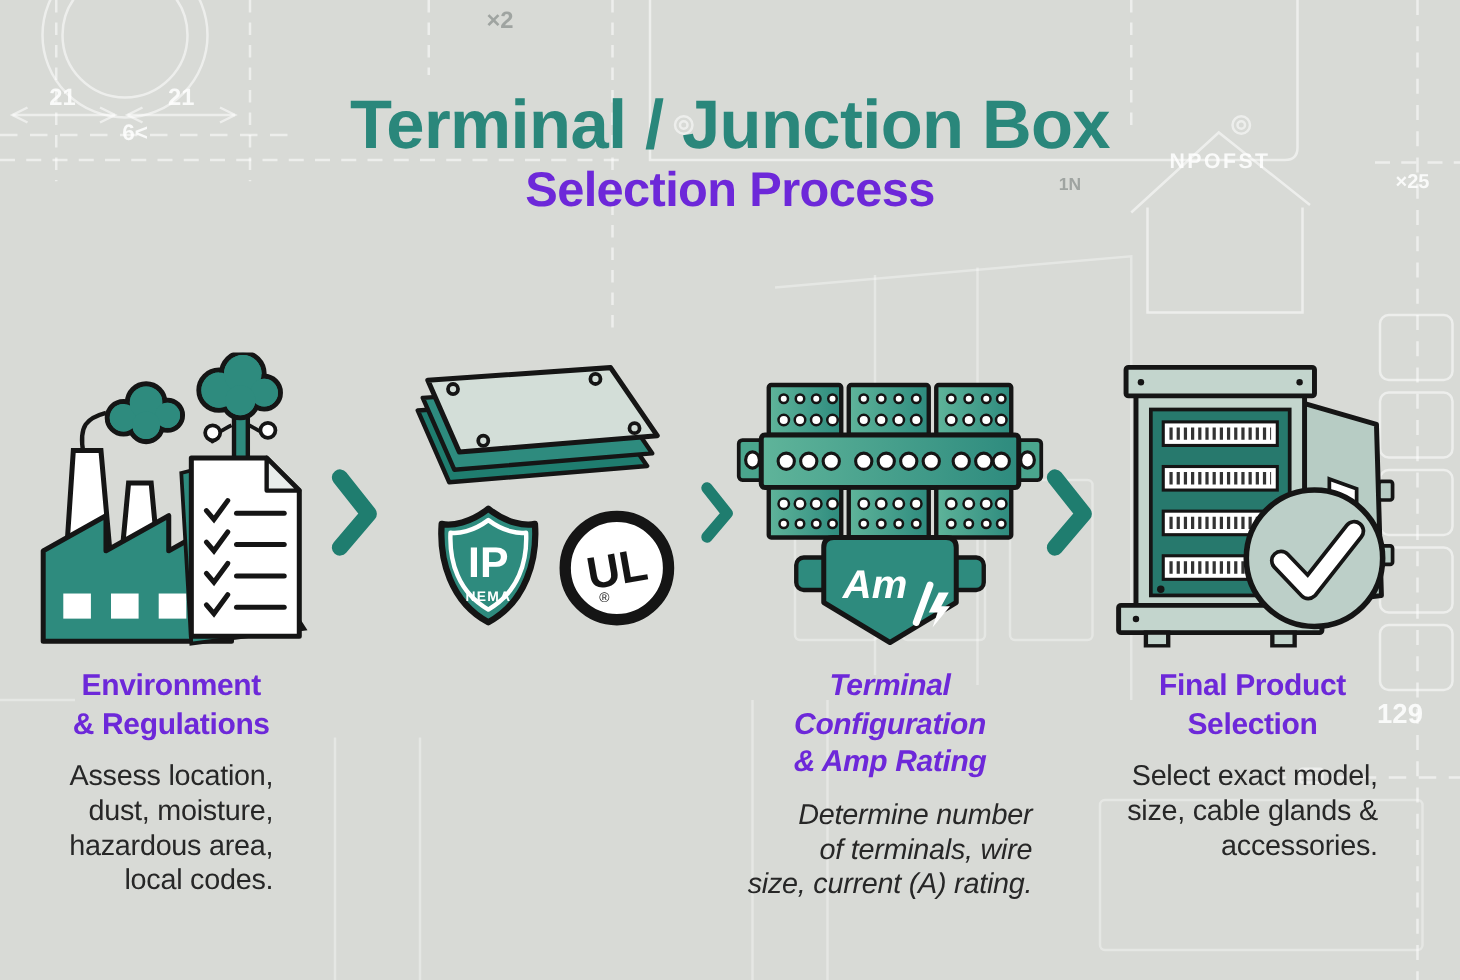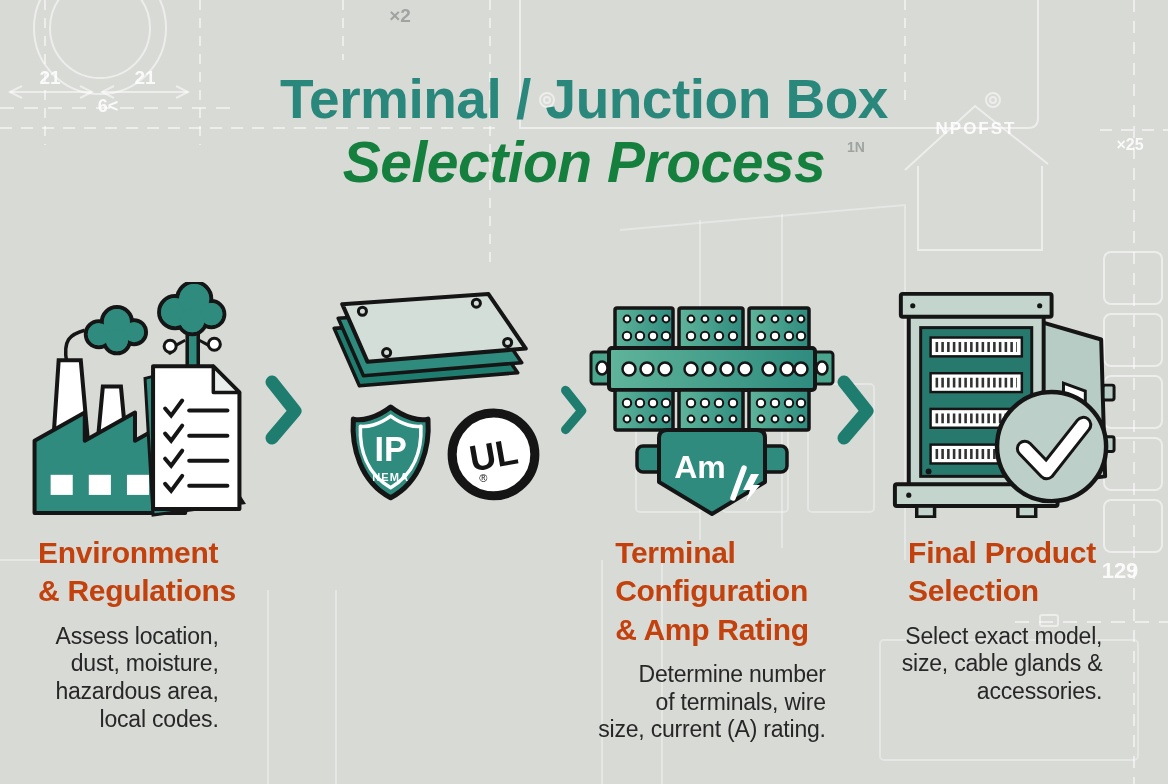--- a/index.html
+++ b/index.html
@@ -10,36 +10,36 @@
   svg{display:block;}
   svg text{font-family:"Liberation Sans",sans-serif;}
   .bg{position:absolute;inset:0;}
   .bgline{stroke:rgba(255,255,255,.55);fill:none;stroke-width:2;}
   .bgline-faint{stroke:rgba(255,255,255,.35);fill:none;stroke-width:2;}
   .bgtext{fill:rgba(255,255,255,.85);font-weight:bold;}
   .bgtext-gray{fill:rgba(140,146,143,.75);font-weight:bold;}
 
   .title{position:absolute;top:69px;left:0;width:100%;text-align:center;line-height:1.12;}
   .title-line1{margin:0;font-size:55px;font-weight:700;color:#2A877B;letter-spacing:-.5px;}
-  .title-line2{margin:0;font-size:57px;font-weight:700;color:#15803d;letter-spacing:-.5px;font-style:italic;}
+  .title-line2{margin:0;font-size:39px;font-weight:700;color:#6d28d9;letter-spacing:-.5px;}
 
   .steps{position:absolute;top:280px;left:12px;width:1144px;display:flex;align-items:flex-start;}
   .step{display:flex;flex-direction:column;align-items:center;}
   .step.s1{width:250px;}
   .step.s2{width:254px;}
-  .step.s3{width:248px;}
+  .step.s3{width:248px;font-style:italic;}
   .step.s4{width:252px;}
   .arrow-col{display:flex;justify-content:center;padding-top:94px;}
   .arrow-col.a1{width:44px;}
   .arrow-col.a2{width:28px;}
   .arrow-col.a3{width:40px;}
   .icon-area{height:238px;display:flex;align-items:flex-end;justify-content:flex-start;}
   .step-heading{
-    margin:16px 0 0 0;font-size:30px;font-weight:700;color:#c2410c;
-    text-align:left;line-height:1.28;white-space:pre-line;letter-spacing:-.3px;
+    margin:16px 0 0 0;font-size:24px;font-weight:700;color:#6d28d9;
+    text-align:center;line-height:1.28;white-space:pre-line;letter-spacing:-.3px;
   }
   .step-body{
     margin:12px 0 0 0;font-size:23px;font-weight:400;color:#272727;
     text-align:right;line-height:1.2;white-space:pre-line;letter-spacing:-.2px;
   }
 </style>
 </head>
 <body>
 
 <div class="canvas">

